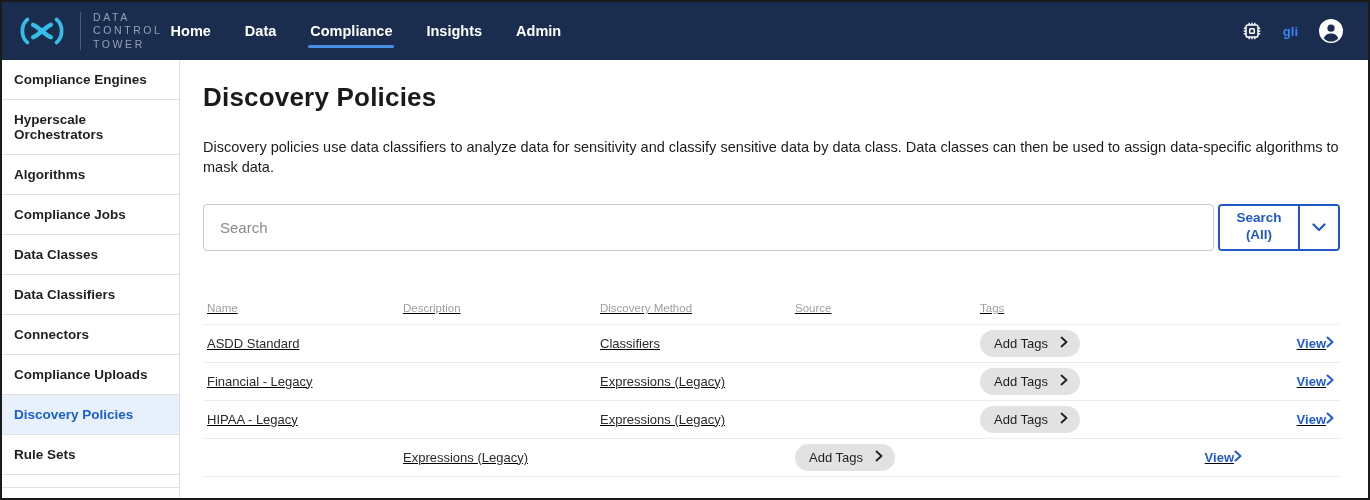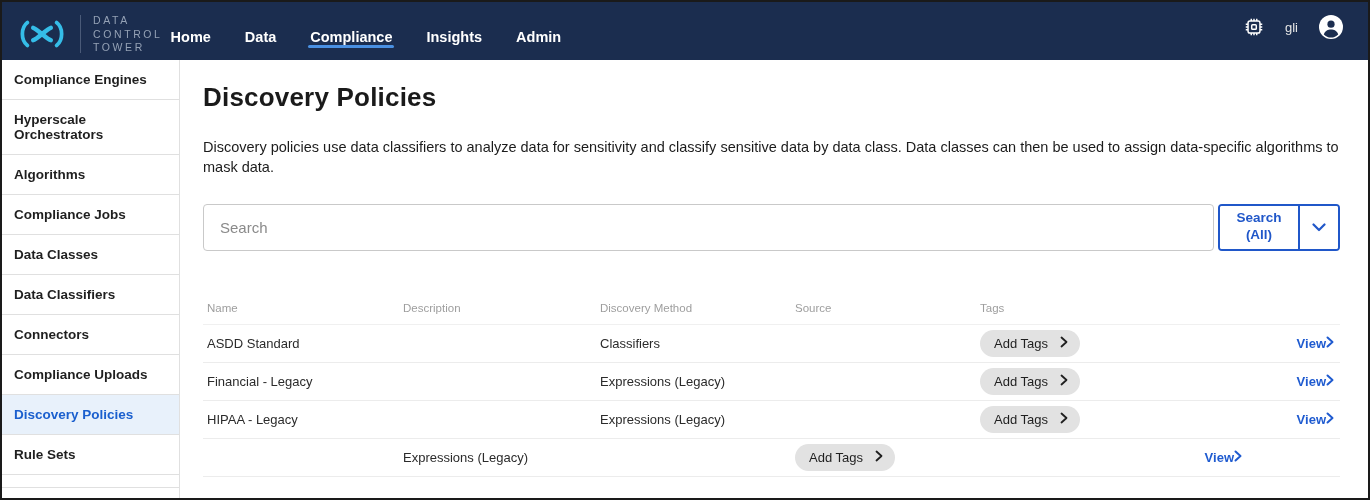--- a/index.html
+++ b/index.html
@@ -1,30 +1,30 @@
 <!DOCTYPE html>
 <html><head>
 <meta charset="utf-8">
 <style>
   * { margin:0; padding:0; box-sizing:border-box; }
   html,body { width:1370px; height:500px; }
   body { font-family:"Liberation Sans","DejaVu Sans",sans-serif; background:#fff; }
   .frame { width:1370px; height:500px; border:2px solid #1a1a1a; overflow:hidden; display:flex; flex-direction:column; background:#fff; }
 
   
-  .topbar { height:58px; background:#1b2d4f; display:flex; align-items:flex-start; flex-shrink:0; padding:12px 24px 0 14px; }
+  .topbar { height:58px; background:#1b2d4f; display:flex; align-items:center; flex-shrink:0; padding:0 24px 0 14px; }
   .brand { display:flex; align-items:center; gap:12px; }
   .brand svg { display:block; }
   .brand-divider { width:1px; height:38px; background:#4a5a78; }
   .brand-text { color:#94a1b5; font-size:10.5px; letter-spacing:2.6px; line-height:1.3; font-weight:500; }
   .topnav { display:flex; align-items:center; gap:34px; margin-left:8px; height:100%; }
   .nav-item { color:#fff; font-size:14.5px; font-weight:700; text-decoration:none; position:relative; height:100%; display:flex; align-items:center; cursor:pointer; }
   .nav-item.active::after { content:""; position:absolute; left:-2px; right:-2px; bottom:12px; height:3px; background:#4a90e2; border-radius:2px; }
   .topbar-right { margin-left:auto; display:flex; align-items:center; gap:20px; }
-  .username { color:#e5e5e5; font-size:13px; font-weight:400; }
+  .username { color:#3b82f6; font-size:13px; font-weight:700; }
   .icon-btn { background:none; border:none; cursor:pointer; display:flex; align-items:center; }
 
   
   .layout { display:flex; flex:1; min-height:0; }
   .sidebar { width:178px; border-right:1px solid #e0e0e0; display:flex; flex-direction:column; flex-shrink:0; background:#fff; }
   .side-item { padding:12px 10px 12px 12px; font-size:13.5px; font-weight:700; color:#1f1f1f; border-bottom:1px solid #e0e0e0; cursor:pointer; }
   .side-item.active { color:#1a5fce; background:#e8f1fb; }
   .side-spacer { flex:1; }
   .side-bottom-line { border-top:1px solid #e0e0e0; height:11px; }
 
@@ -35,21 +35,21 @@
 
   .search-row { display:flex; margin-top:26px; align-items:flex-start; }
   .search-input { flex:1; height:47px; border:1px solid #c9c9c9; border-radius:4px; padding:0 16px; font-size:15px; color:#333; outline:none; font-family:inherit; }
   .search-input::placeholder { color:#8a8a8a; }
   .search-btn-group { display:flex; margin-left:4px; border:2px solid #2057c9; border-radius:4px; overflow:hidden; height:47px; }
   .search-btn { width:80px; background:#fff; border:none; border-right:2px solid #2057c9; color:#2057c9; font-weight:700; font-size:13.5px; line-height:1.25; cursor:pointer; font-family:inherit; }
   .search-dd { width:38px; background:#fff; border:none; cursor:pointer; display:flex; align-items:center; justify-content:center; }
 
   
   .table { margin-top:42px; }
-  .trow { display:grid; grid-template-columns:196px 197px 195px 185px 1fr 92px; align-items:center; padding-left:4px; border-bottom:1px solid #ececec; }
+  .trow { display:grid; grid-template-columns:196px 197px 195px 185px 1fr 92px; align-items:center; padding-left:4px; border-bottom:1px solid #ececec;text-decoration:underline; }
   .thead-row { height:32px; border-bottom:1px solid #f0f0f0; }
   .th { font-size:11.5px; color:#9e9e9e; font-weight:400; }
   .tbody-row { height:38px; }
   .td { font-size:13px; color:#2b2b2b; overflow:hidden; white-space:nowrap; }
   .tag-pill { display:inline-flex; align-items:center; gap:12px; background:#e2e2e2; border:none; border-radius:17px; padding:6px 12px 6px 14px; font-size:13px; color:#1f1f1f; cursor:pointer; font-family:inherit; }
   .view-cell { display:flex; justify-content:flex-end; padding-right:6px; }
   .view-link { display:inline-flex; align-items:center; color:#1f5bd0; font-size:13px; font-weight:700; text-decoration:none; cursor:pointer; }
 </style>
 </head>
 <body>

